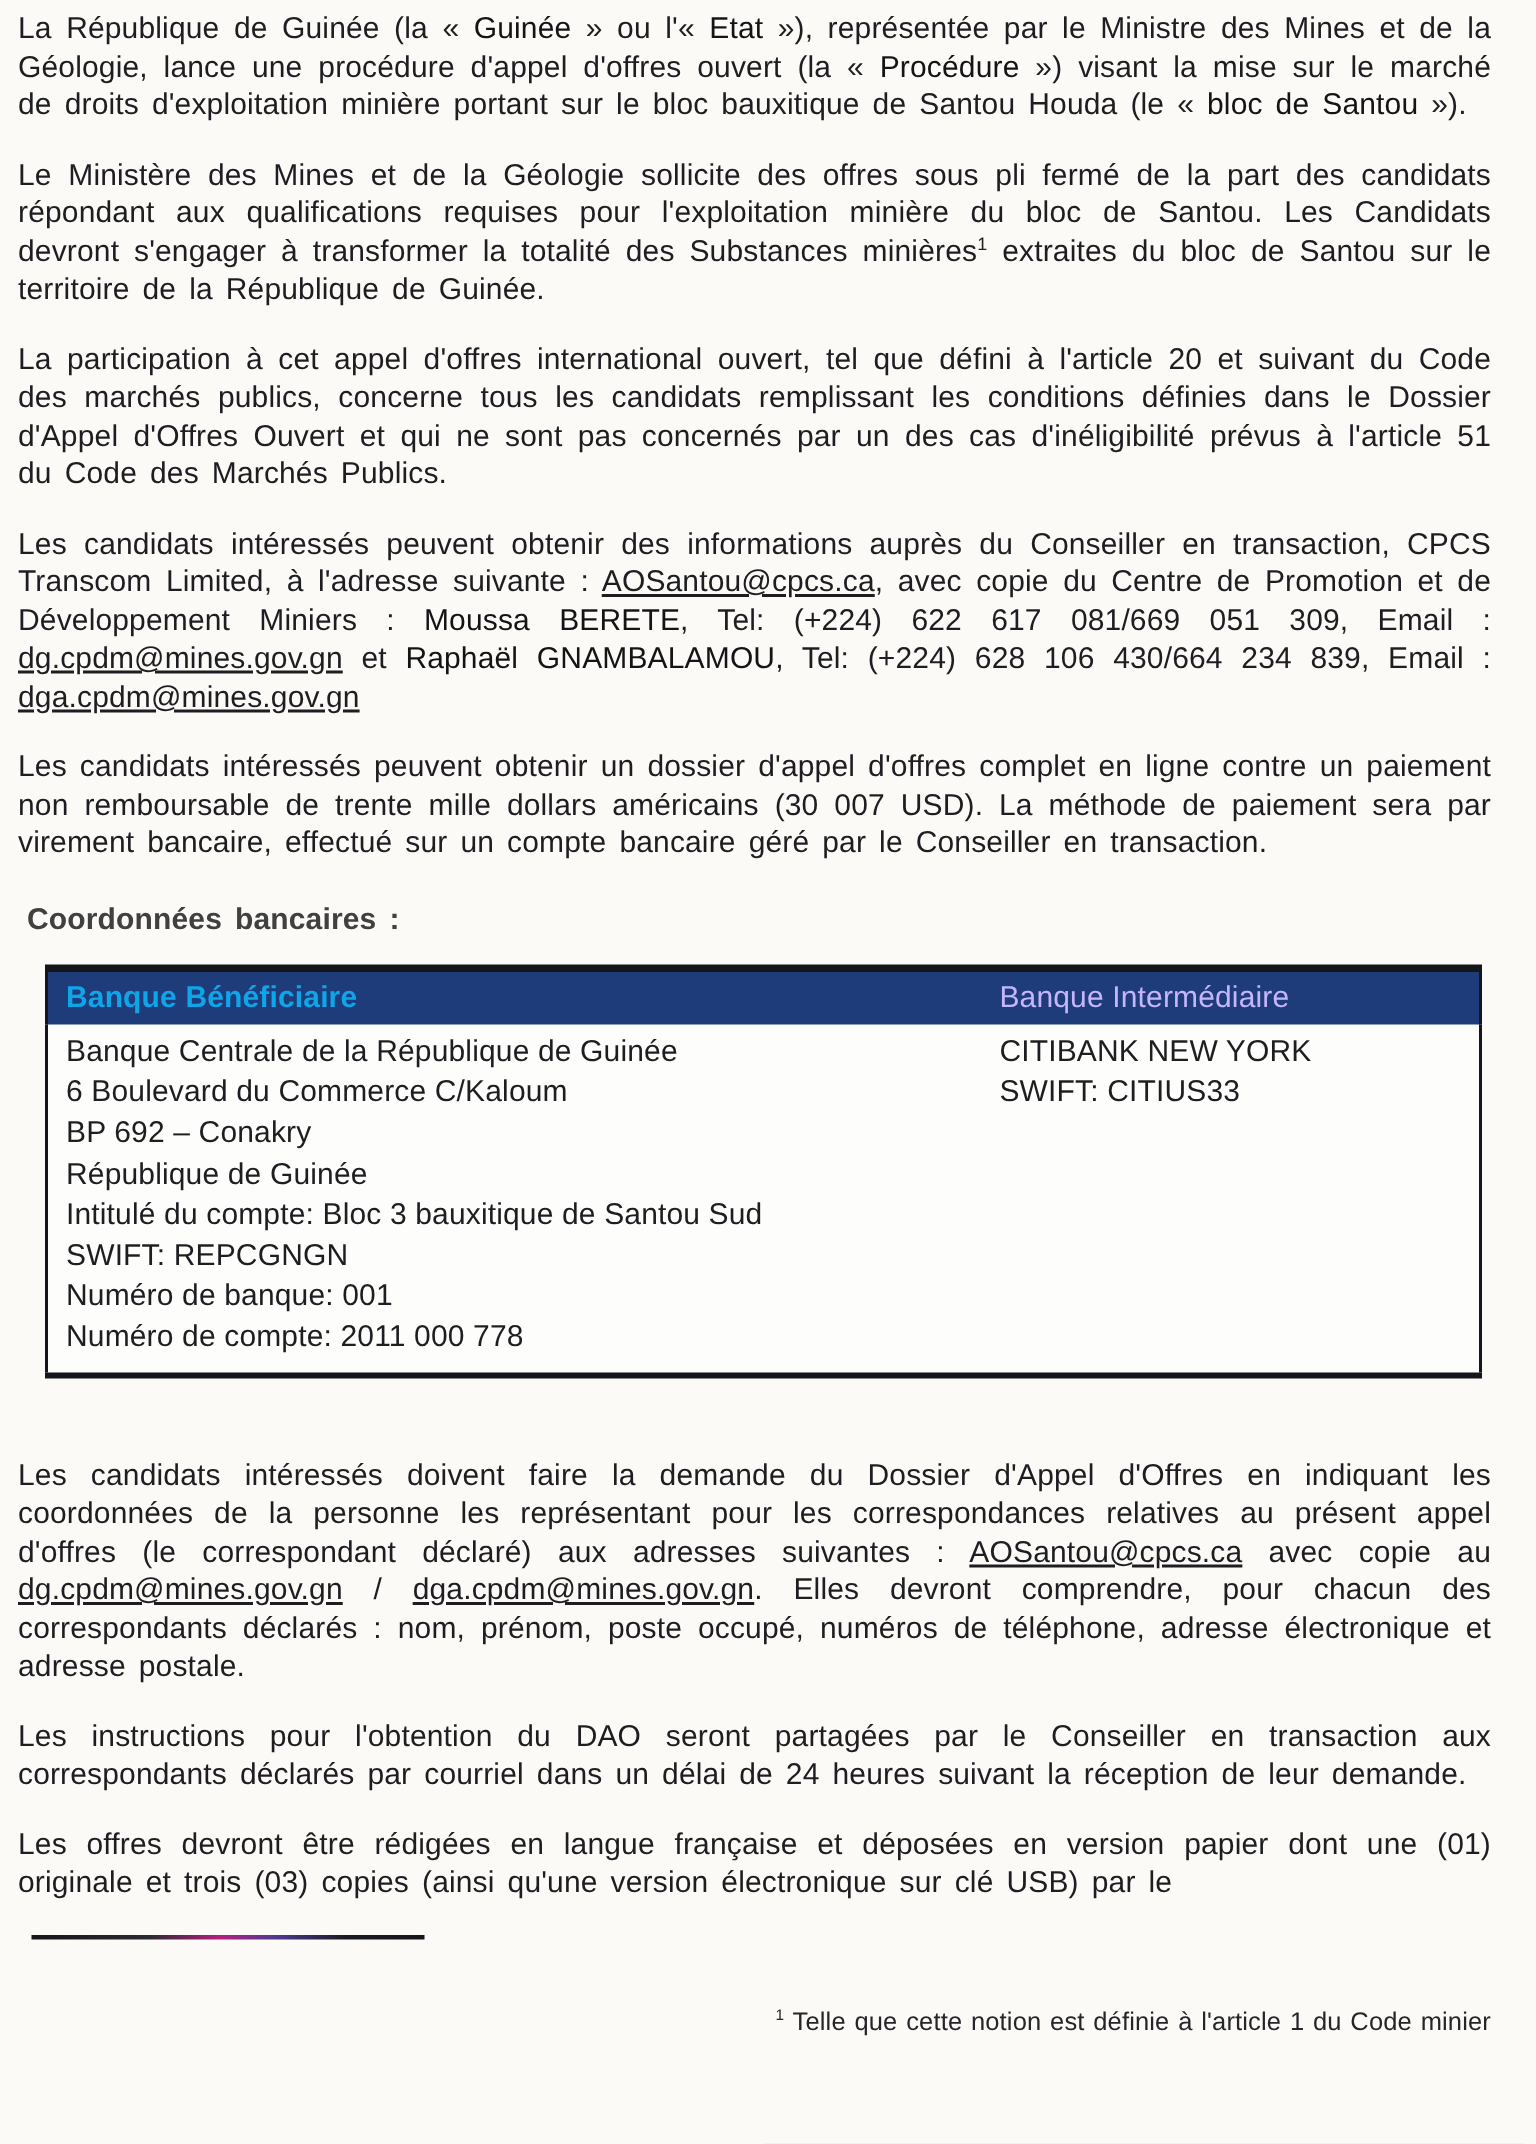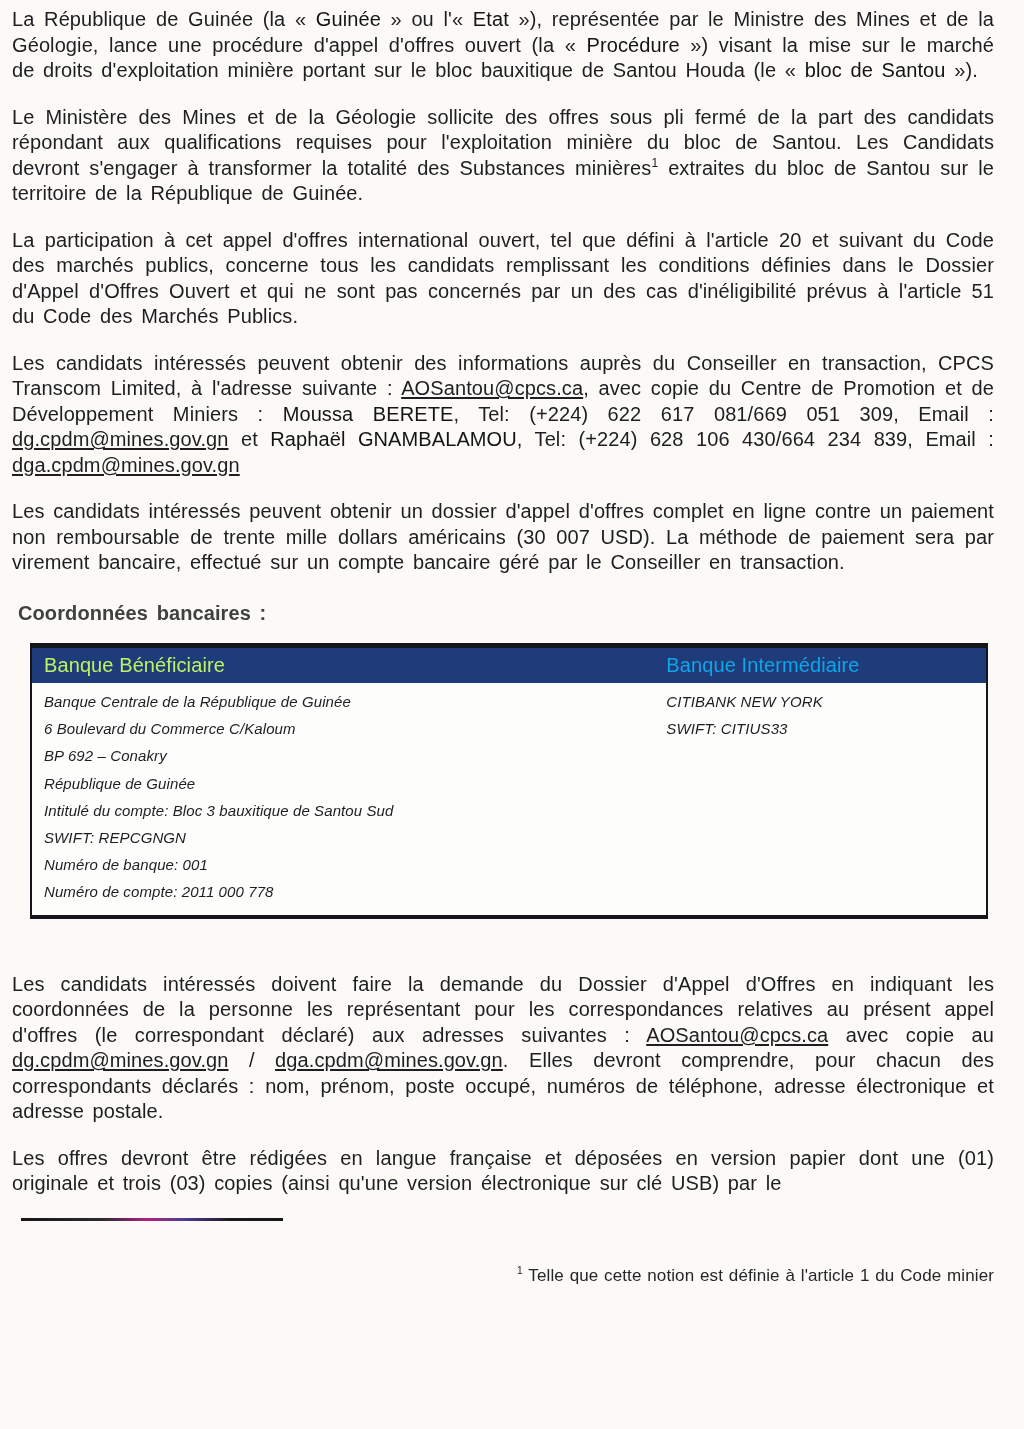--- a/index.html
+++ b/index.html
@@ -52,29 +52,28 @@
   table.bank col.c1 { width: 65.2%; }
   table.bank col.c2 { width: 34.8%; }
   table.bank th {
     background: #1f3c7a;
     text-align: left;
     font-size: 20px;
     line-height: 24px;
     padding: 5px 10px 6px 12px;
     border: none;
   }
-  th.th-left  { color: #bef264; font-weight: normal; }
-  th.th-right { color: #0ea5e9; font-weight: normal; padding-left: 14px; }
+  th.th-left  { color: #0ea5e9; font-weight: bold; }
+  th.th-right { color: #c4b5fd; font-weight: normal; padding-left: 14px; }
   table.bank td {
     vertical-align: top;
     padding: 5px 10px 9px 12px;
-    font-size: 15px;
+    font-size: 20px;
     line-height: 27.2px;
     border: none;
-    font-style: italic;
   }
   td.cell-right { border-left: 2px solid #1d2736; padding-left: 13px; }
   .cell-line { white-space: nowrap; }
   .section-after-table { margin-top: 53px; }
   .footnote-rule {
     height: 3px;
     width: 262px;
     margin: 13px 0 0 9px;
     background: linear-gradient(90deg, #16161a 0%, #2a2a30 30%, #b51f80 48%, #503a92 62%, #1a1a22 80%, #16161a 100%);
   }
@@ -130,20 +129,21 @@
         <td class="cell-right">
             <div class="cell-line">CITIBANK NEW YORK</div>
             <div class="cell-line">SWIFT: CITIUS33</div>
           </td>
       </tr>
     </tbody>
   </table>
 
   <p class="para section-after-table"><span>Les candidats intéressés doivent faire la demande du Dossier d'Appel d'Offres en indiquant les coordonnées de la personne les représentant pour les correspondances relatives au présent appel d'offres (le correspondant déclaré) aux adresses suivantes : </span><span class="ru">AOSantou@cpcs.ca</span><span> avec copie au </span><span class="ru">dg.cpdm@mines.gov.gn</span><span> / </span><span class="ru">dga.cpdm@mines.gov.gn</span><span>. Elles devront comprendre, pour chacun des correspondants déclarés : nom, prénom, poste occupé, numéros de téléphone, adresse électronique et adresse postale.</span></p>
 
+  <p class="para"><span>Les instructions pour l'obtention du DAO seront partagées par le Conseiller en transaction aux correspondants déclarés par courriel dans un délai de 24 heures suivant la réception de leur demande.</span></p>
 
   <p class="para"><span>Les offres devront être rédigées en langue française et déposées en version papier dont une (01) originale et trois (03) copies (ainsi qu'une version électronique sur clé USB) par le</span></p>
 
   <div class="footnote-rule"></div>
 
   <p class="fn"><span class="rsup">1</span><span> Telle que cette notion est définie à l'article 1 du Code minier</span></p>
 
 </div>
 
 </body></html>

